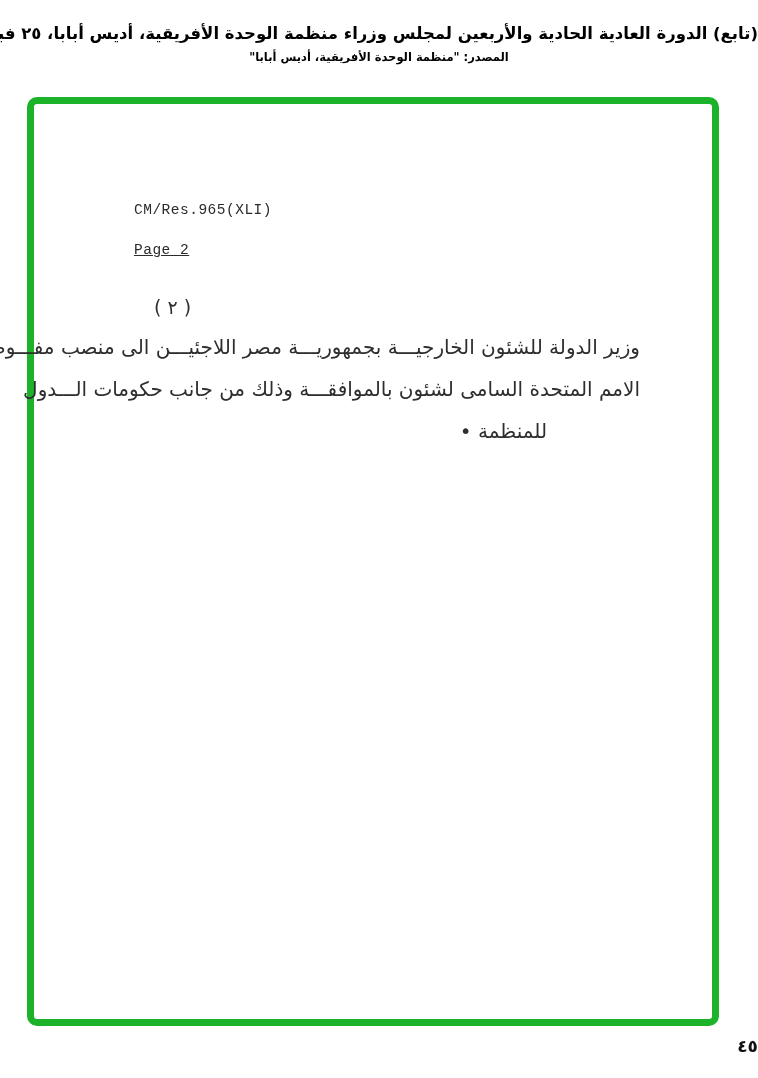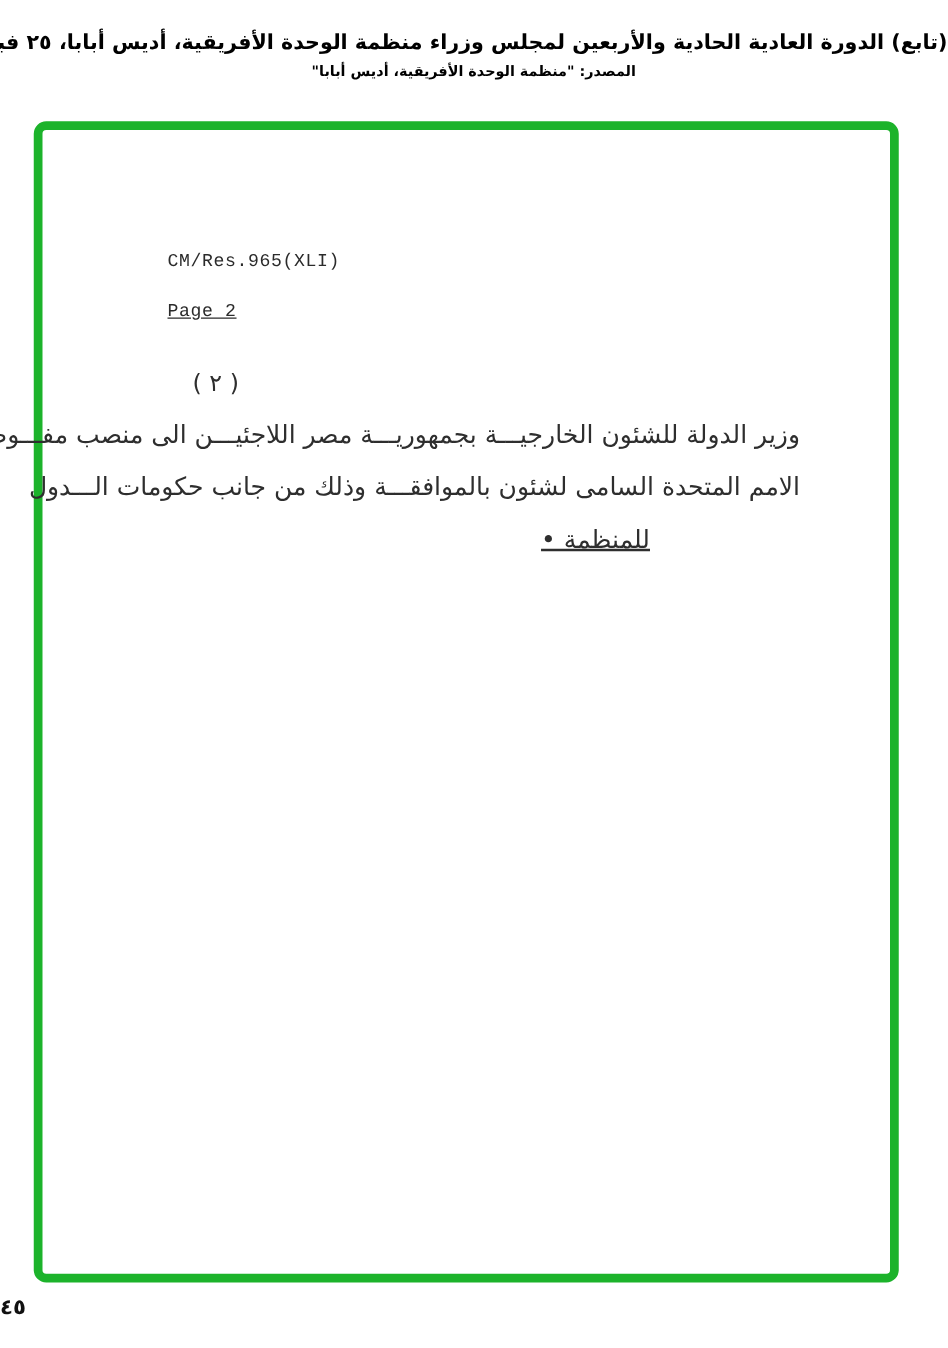--- a/index.html
+++ b/index.html
@@ -73,30 +73,29 @@
     text-align-last: justify;
     color: #2e2e2e;
   }
   .body-text .bline {
     font-size: 20px;
     line-height: 42px;
     white-space: nowrap;
   }
   .body-text .bline.last {
     text-align-last: right;
-    margin-right: 120px;
+    margin-right: 93px;
     white-space: normal;
-    text-decoration: underline;
   }
 
   
   .footer-page-number {
     position: absolute;
     top: 1036px; left: 0; right: 0;
-    text-align: left;
+    text-align: right;
     direction: rtl;
     font-size: 17px;
     font-weight: bold;
     color: #111111;
   }
 </style>
 </head>
 <body>
 
 <div class="top-header">

